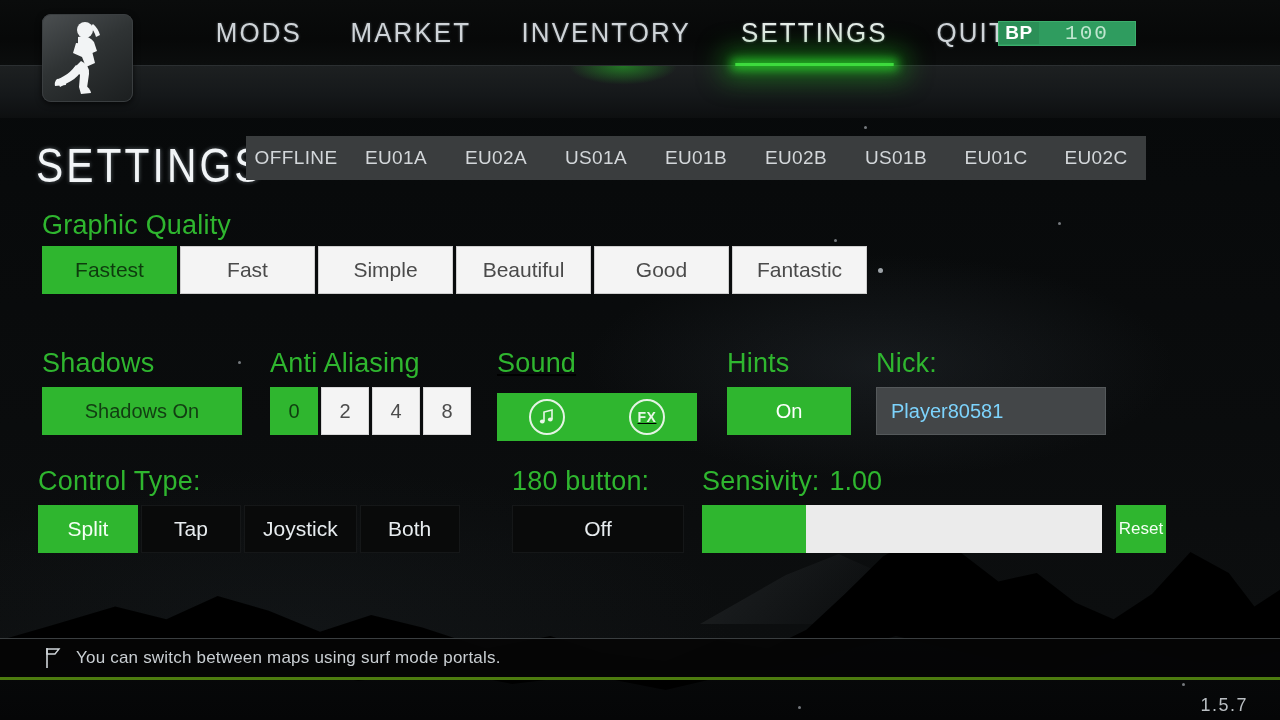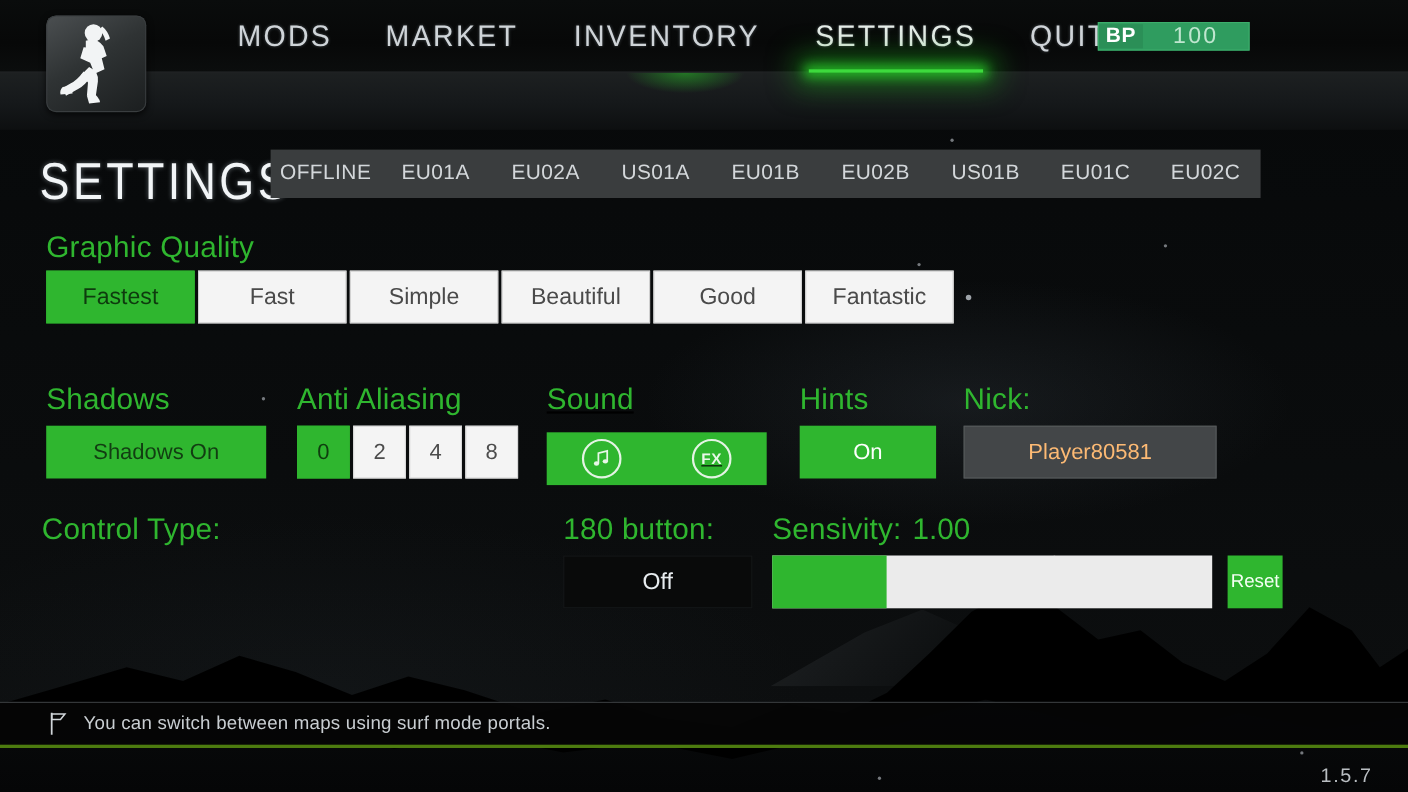--- a/index.html
+++ b/index.html
@@ -112,21 +112,21 @@
   }
   #bp-label {
     width: 40px; height: 100%;
     display: flex; align-items: center; justify-content: center;
     background: #2b8f57;
     color: #fff; font-weight: bold; font-size: 19px; letter-spacing: .5px;
   }
   #bp-value {
     flex: 1; text-align: center;
     color: #bfe6cf; font-size: 21px; letter-spacing: 2px;
-    font-family: Liberation Sans, sans-serif;
+    font-family: Liberation Mono, monospace;
   }
   #bp-item {
     width: 96px; margin-left: 6px;
     background:
       radial-gradient(circle 8px at 18px 14px, #8d8d8d, #6f6f6f 70%),
       radial-gradient(circle 9px at 52px 30px, #929292, #6b6b6b 70%),
       radial-gradient(circle 7px at 78px 12px, #8a8a8a, #6a6a6a 70%),
       linear-gradient(150deg, #a9aaa9, #8b8c8b 50%, #a2a3a2);
     clip-path: polygon(0 0, 100% 0, 92% 50%, 100% 100%, 0 100%);
     position: relative;
@@ -213,24 +213,23 @@
   #hints-btn {
     width: 124px; height: 48px; background: #2fb62f; color: #fdfffd;
     font-size: 20px; display: flex; align-items: center; justify-content: center;
     cursor: pointer;
   }
 
   #nick-col { left: 876px; top: 0; }
   #nick-input {
     width: 230px; height: 48px;
     background: #434648; border: 1px solid #55595b;
-    color: #fdba74; font-size: 20px;
+    color: #7dd3fc; font-size: 20px;
     padding: 0 14px; outline: none;
     font-family: "Liberation Sans", sans-serif;
-    text-align: center;
   }
 
   
   #row3 { position: absolute; left: 0; top: 348px; width: 1280px; height: 110px; }
   #ctrl-col { left: 38px; top: 0; }
   #ctrl-row { display: flex; gap: 3px; }
   .ctrl-btn {
     height: 48px; padding: 0 18px; min-width: 100px;
     background: #090a0a; color: #e7ecef; font-size: 21px;
     display: flex; align-items: center; justify-content: center; cursor: pointer;
@@ -411,20 +410,26 @@
     <div class="col" id="nick-col">
       <span class="group-label">Nick:</span>
       <input id="nick-input" type="text" value="Player80581" placeholder="Nick" style="">
     </div>
   </div>
 
   <div id="row3">
 
     <div class="col" id="ctrl-col">
       <span class="group-label">Control Type:</span>
+      <div id="ctrl-row">
+        <div class="ctrl-btn sel">Split</div>
+        <div class="ctrl-btn">Tap</div>
+        <div class="ctrl-btn">Joystick</div>
+        <div class="ctrl-btn">Both</div>
+      </div>
     </div>
 
     <div class="col" id="b180-col">
       <span class="group-label">180 button:</span>
       <div id="b180-btn">Off</div>
     </div>
 
     <div class="col" id="sens-col">
       <div id="sens-head">
         <span class="group-label">Sensivity:</span>

